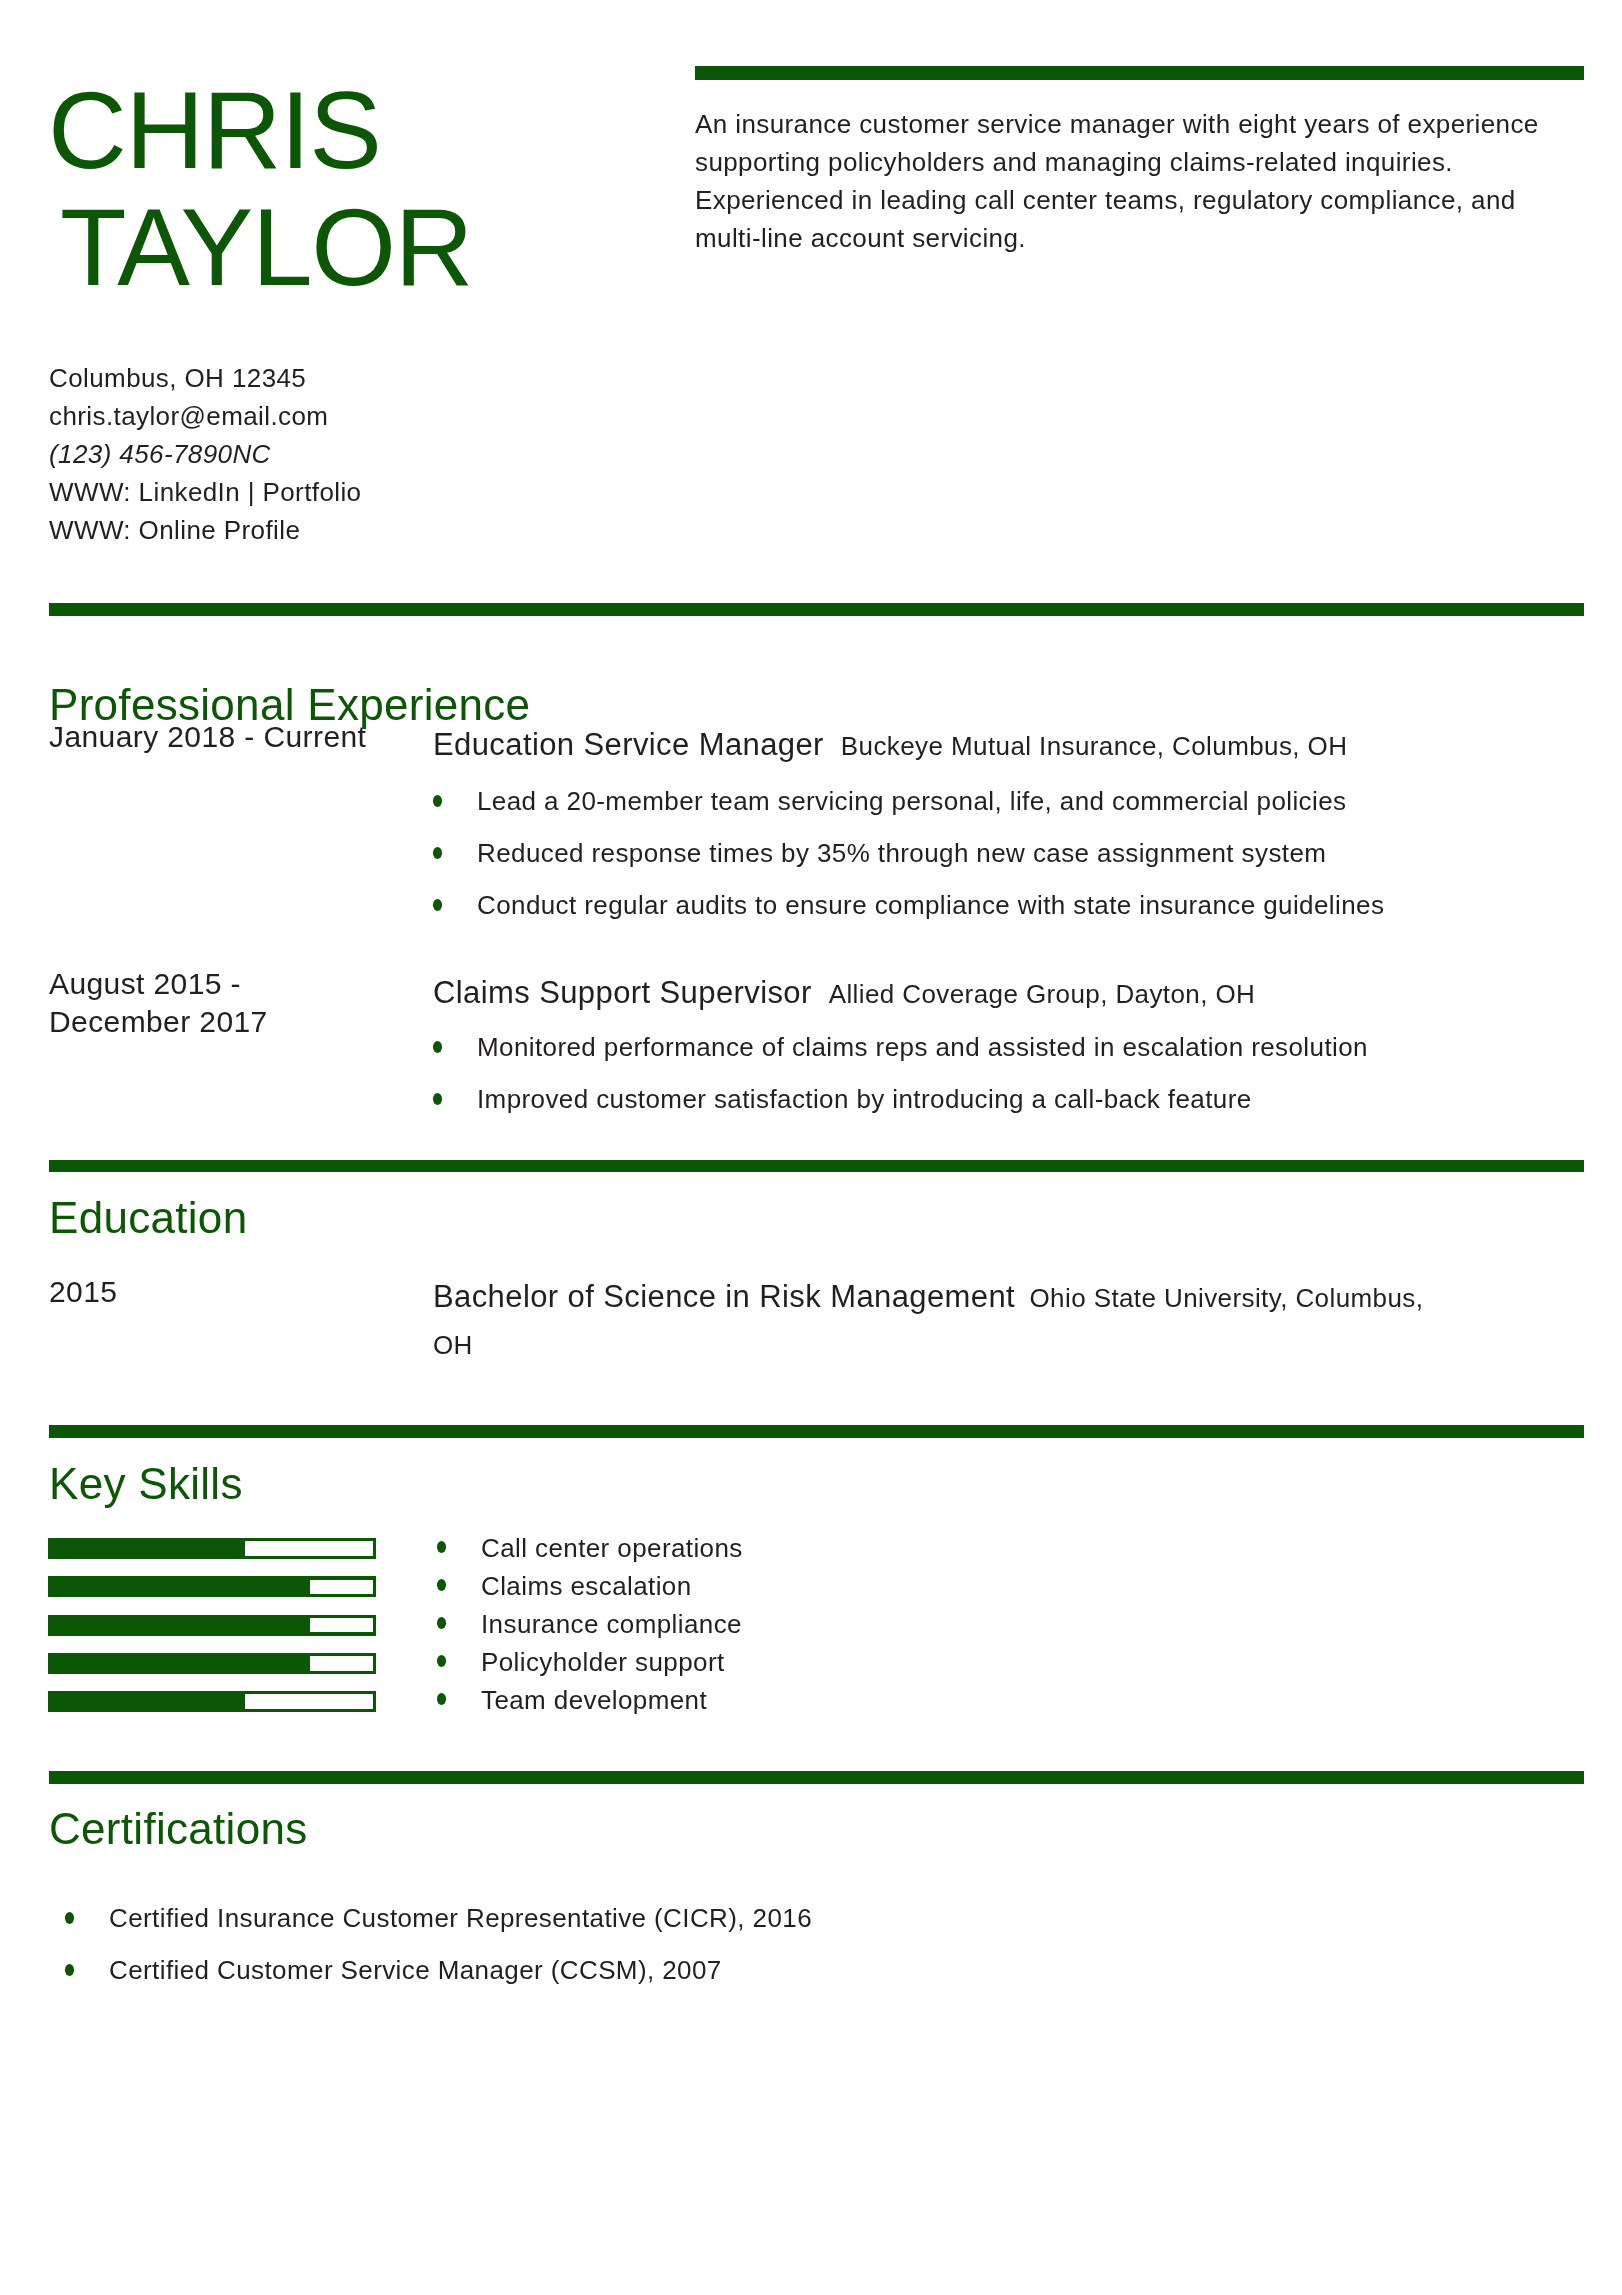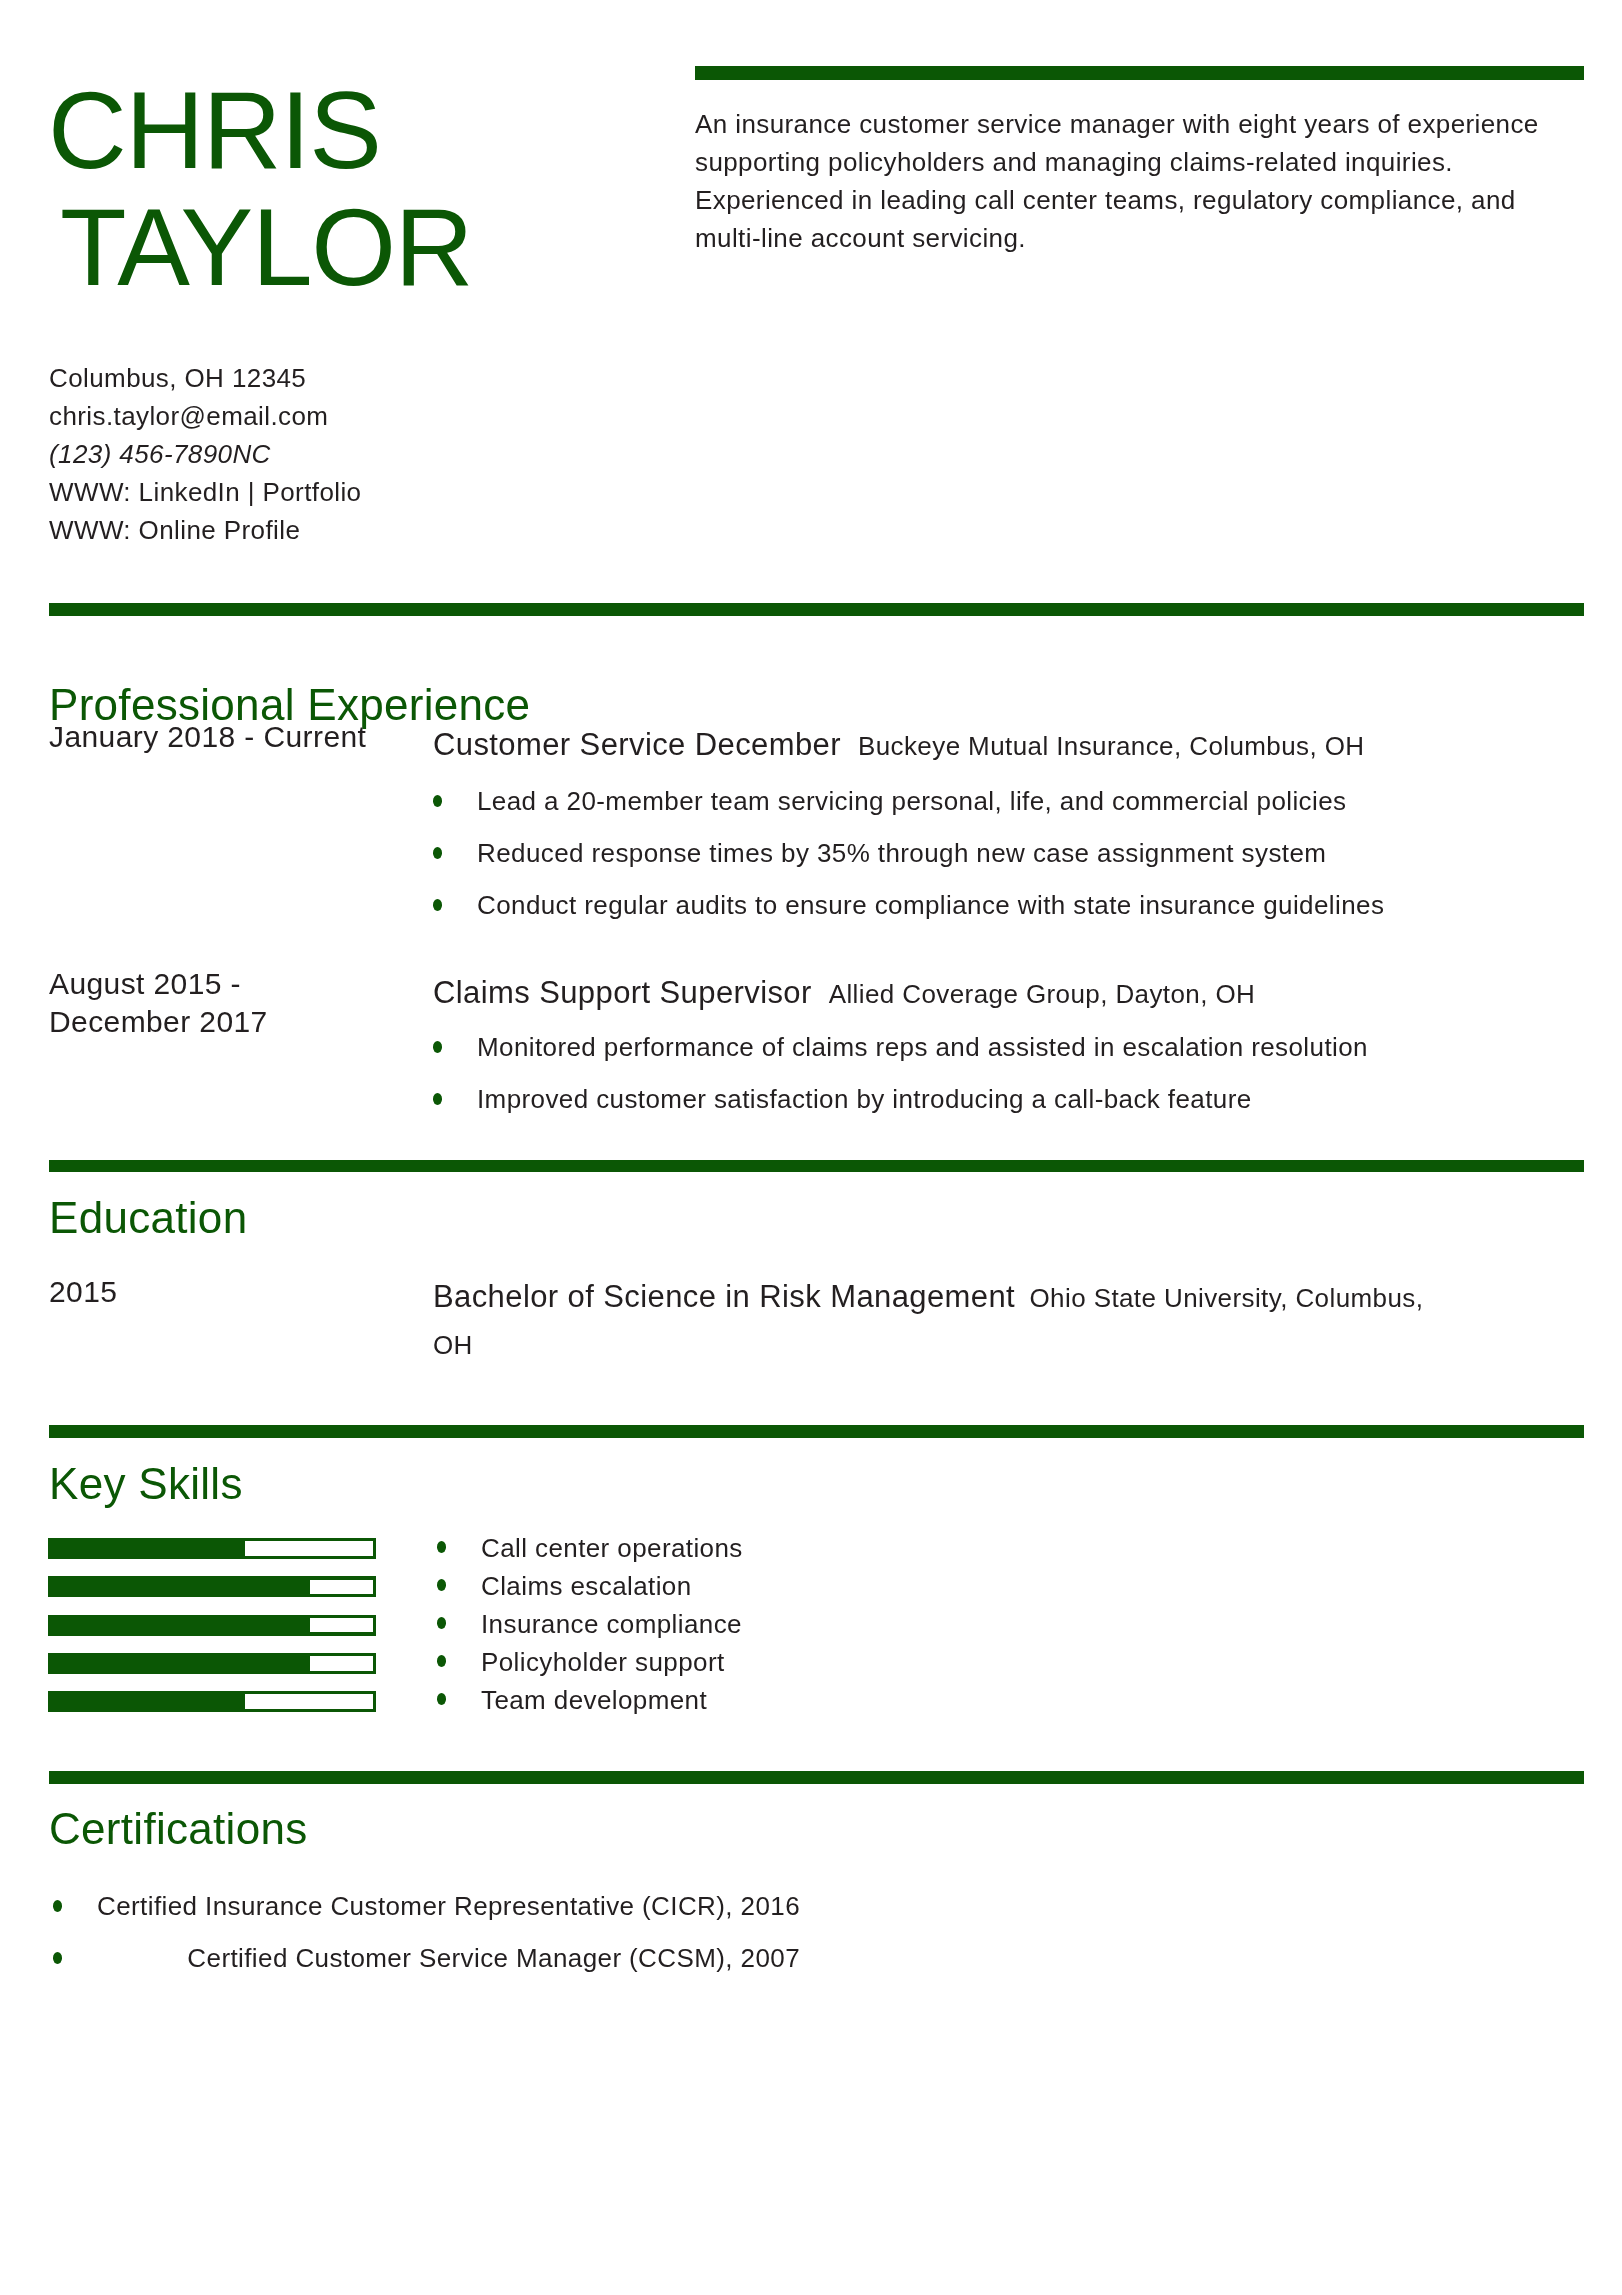--- a/index.html
+++ b/index.html
@@ -22,21 +22,21 @@
   .bullets li .dot { position:absolute; left:0; top:13px; width:9.2px; height:11.8px; border-radius:50%; background:#0b5705; }
   .edu { position:absolute; left:433px; top:1273px; width:1034px; font-size:26px; line-height:47px; letter-spacing:0.4px; }
   .edu .degree { font-size:31px; }
   .edu .school { margin-left:14.4px; }
   .skillbars { position:absolute; left:48px; top:1538px; }
   .skillbar { position:relative; width:328px; height:21px; background:#0b5705; margin-bottom:17.3px; }
   .skillbar .empty { position:absolute; top:3.3px; right:3.3px; bottom:3.3px; background:#ffffff; }
   .skills { position:absolute; left:433px; top:1525px; list-style:none; margin:4px; padding:0; font-size:26px; letter-spacing:0.4px; }
   .skills li { position:relative; padding-left:44px; height:38px; line-height:38px; white-space:nowrap; }
   .skills li .dot { position:absolute; left:0; top:11.8px; width:9.2px; height:11.8px; border-radius:50%; background:#0b5705; }
-  .certs { position:absolute; left:49px; top:1883px; list-style:none; margin:4px; padding:0; font-size:26px; letter-spacing:0.4px;text-align:right; }
+  .certs { position:absolute; left:49px; top:1883px; list-style:none; margin:16px; padding:0; font-size:26px; letter-spacing:0.4px; }
   .certs li { position:relative; padding-left:44px; height:52px; line-height:39px; white-space:nowrap; }
   .certs li .dot { position:absolute; left:0; top:13px; width:9.2px; height:11.8px; border-radius:50%; background:#0b5705; }
 </style>
 </head>
 <body>
 
 <div class="bar" style="left:695px; top:66px; width:889px; height:13.7px;"></div>
 <div class="name" style="top:71px;">CHRIS</div>
 <div class="name" style="top:188px;margin-left:12px;">TAYLOR</div>
 <div class="summary">An insurance customer service manager with eight years of experience supporting policyholders and managing claims-related inquiries. Experienced in leading call center teams, regulatory compliance, and multi-line account servicing.</div>
@@ -47,21 +47,21 @@
   <div class="italic">(123) 456-7890NC</div>
   <div>WWW: LinkedIn | Portfolio</div>
   <div>WWW: Online Profile</div>
 </div>
 
 <div class="bar" style="left:49px; top:603px; width:1535px; height:13px;"></div>
 <div class="heading" style="top:639px;margin-top:40px;">Professional Experience</div>
 
 <div class="date" style="top:718px;">January 2018 - Current</div>
 <div class="role" style="top:725px;">
-  <span>Customer Service December</span><span class="company">Buckeye Mutual Insurance, Columbus, OH</span>
+  <span>Education Service Manager</span><span class="company">Buckeye Mutual Insurance, Columbus, OH</span>
 </div>
 <ul class="bullets" style="top:782px;">
   <li><span class="dot"></span><span>Lead a 20-member team servicing personal, life, and commercial policies</span></li>
   <li><span class="dot"></span><span>Reduced response times by 35% through new case assignment system</span></li>
   <li><span class="dot"></span><span>Conduct regular audits to ensure compliance with state insurance guidelines</span></li>
 </ul>
 
 <div class="date" style="top:965px;">
   <div>August 2015 -</div>
   <div>December 2017</div>

